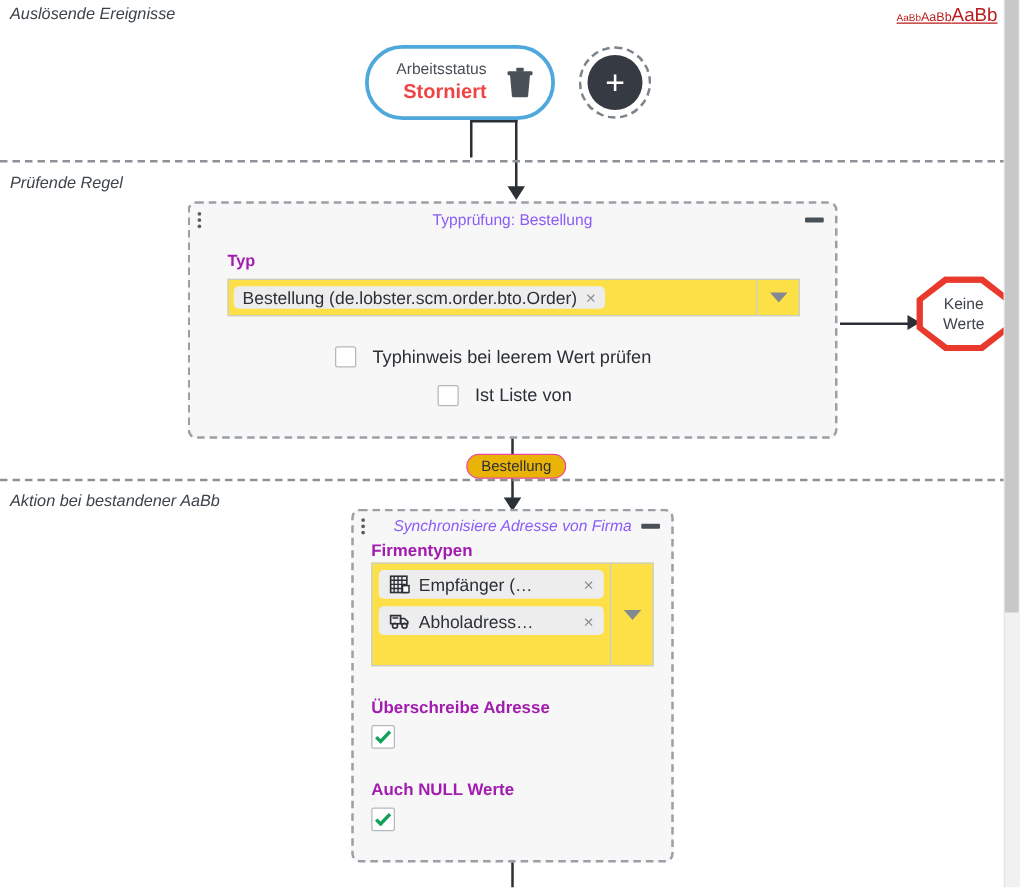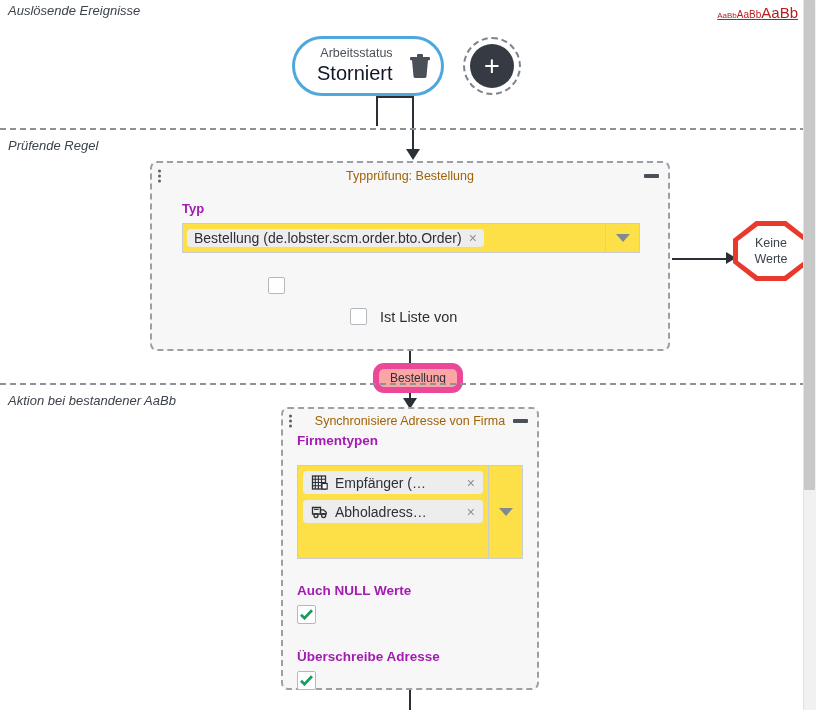--- a/index.html
+++ b/index.html
@@ -39,42 +39,42 @@
     border-top: 11px solid #2b2f36;
   }
   .arrowhead-r {
     position: absolute; width: 0; height: 0;
     border-top: 6px solid transparent;
     border-bottom: 6px solid transparent;
     border-left: 10px solid #2b2f36;
   }
   .conn-badge {
     position: absolute;
-    background: #fca5a5;
-    border: 6px solid #ec4899;
+    background: #eab308;
+    border: 1px solid #ec4899;
     border-radius: 11px;
     padding: 2px 11px;
     font-size: 12px;
     color: #2b2f36;
     white-space: nowrap;
   }
 
   
   .trigger-pill {
     position: absolute;
     border: 3px solid #4fa8dc;
     border-radius: 34px;
     background: #fff;
     display: flex; align-items: center;
     padding: 0 16px 0 22px;
     gap: 16px;
   }
   .trigger-text { display: flex; flex-direction: column; line-height: 1.25; align-items: flex-end; }
   .trigger-caption { font-size: 12.5px; color: #4a5058; }
-  .trigger-value { font-size: 20px; font-weight: normal; color: #0f172a; }
+  .trigger-value { font-size: 16px; font-weight: bold; color: #ef4444; }
   .trash-icon { width: 22px; height: 24px; flex: 0 0 auto; }
 
   
   .add-node {
     position: absolute;
     width: 58px; height: 58px;
     border-radius: 50%;
     border: 2px dashed #7d838b;
     display: flex; align-items: center; justify-content: center;
     background: #fff;
@@ -90,21 +90,21 @@
   .panel {
     position: absolute;
     border: 2px dashed #9aa0a6;
     border-radius: 7px;
     background: #f7f7f7;
   }
   .panel-head {
     position: relative; height: 26px;
     display: flex; align-items: center; justify-content: center;
   }
-  .panel-title { font-size: 12.5px; color: #a16207; white-space: nowrap; }
+  .panel-title { font-size: 12.5px; color: #8b5cf6; white-space: nowrap; }
   .drag-dots {
     position: absolute; left: 6px; top: 50%; transform: translateY(-50%);
     display: flex; flex-direction: column; gap: 2px;
   }
   .drag-dots i { display: block; width: 3px; height: 3px; border-radius: 50%; background: #5a5f66; }
   .minimize {
     position: absolute; right: 9px; top: 50%; transform: translateY(-50%);
     width: 15px; height: 4px; background: #4a5058; border-radius: 1px;
   }
 
@@ -219,20 +219,21 @@
             <span class="chip-x">×</span>
           </span>
         </div>
         <div class="msel-arrow">
           <span class="caret"></span>
         </div>
       </div>
 
       <div class="cbrow" style="margin-top:24px; padding-left:86px;">
         <span class="cbox"></span>
+        <span class="cb-label">Typhinweis bei leerem Wert prüfen</span>
       </div>
       <div class="cbrow" style="margin-top:14px; padding-left:168px;">
         <span class="cbox"></span>
         <span class="cb-label">Ist Liste von</span>
       </div>
     </div>
   </div>
 
   <div class="conn conn-h" style="left:672px; top:258px; width:58px;"></div>
   <div class="arrowhead-r" style="left:726px; top:252px;"></div>
@@ -247,34 +248,34 @@
   </div>
 
   <div class="conn conn-v" style="left:409px; top:351px; height:58px;"></div>
   <div class="conn-badge" style="left:373px; top:363px;">Bestellung</div>
   <div class="arrowhead" style="left:403px; top:398px;"></div>
 
   <div class="divider" style="top:383px;"></div>
   <div class="section-label" style="left:8px; top:393px;">Aktion bei bestandener AaBb</div>
 
   <div class="panel" style="left:281px; top:407px; width:258px; height:283px;">
-    <div class="panel-head" style="height:24px;">
+    <div class="panel-head" style="height:24px;font-style:italic;">
       <span class="drag-dots">
           <i></i>
           <i></i>
           <i></i>
         </span>
       <span class="panel-title">Synchronisiere Adresse von Firma</span>
       <span class="minimize"></span>
     </div>
 
     <div style="padding:0 14px;">
       <div class="field-label green-big">Firmentypen</div>
 
-      <div class="msel" style="margin-top:17px; height:94px;">
+      <div class="msel" style="margin-top:2px; height:83px;">
         <div class="msel-body">
 
           <span class="chip">
             <span class="chip-ico">
               <svg viewBox="0 0 17 17" width="17" height="17">
                 <rect x="1.5" y="2" width="13" height="13" fill="none" stroke="#2b2f36" stroke-width="1.3"></rect>
                 <path d="M4.3 2 V15 M7.4 2 V15 M10.5 2 V15 M1.5 5.2 H14.5 M1.5 8.5 H14.5 M1.5 11.8 H14.5" stroke="#2b2f36" stroke-width="1.1"></path>
                 <rect x="11" y="9.5" width="5.2" height="5.5" fill="#fff" stroke="#2b2f36" stroke-width="1.2"></rect>
               </svg>
             </span>
@@ -294,37 +295,37 @@
             </span>
             <span class="chip-label">Abholadress…</span>
             <span class="chip-x">×</span>
           </span>
         </div>
         <div class="msel-arrow">
           <span class="caret"></span>
         </div>
       </div>
 
+      <div style="margin-top:25px;">
+        <div class="field-label green-big">Überschreibe Adresse</div>
+        <span class="cbox cbox-lg checked" style="display:inline-flex; margin-top:7px;">
+          <svg viewBox="0 0 14 12" width="13" height="11">
+            <path d="M1 6.2 L4.8 10 L13 1.4" fill="none" stroke="#13a05a" stroke-width="3"></path>
+          </svg>
+        </span>
+      </div>
+
       <div style="margin-top:24px;">
         <div class="field-label green-big">Auch NULL Werte</div>
         <span class="cbox cbox-lg checked" style="display:inline-flex; margin-top:7px;">
           <svg viewBox="0 0 14 12" width="13" height="11">
             <path d="M1 6.2 L4.8 10 L13 1.4" fill="none" stroke="#13a05a" stroke-width="3"></path>
           </svg>
         </span>
       </div>
-
-      <div style="margin-top:25px;">
-        <div class="field-label green-big">Überschreibe Adresse</div>
-        <span class="cbox cbox-lg checked" style="display:inline-flex; margin-top:7px;">
-          <svg viewBox="0 0 14 12" width="13" height="11">
-            <path d="M1 6.2 L4.8 10 L13 1.4" fill="none" stroke="#13a05a" stroke-width="3"></path>
-          </svg>
-        </span>
-      </div>
     </div>
   </div>
 
   <div class="conn conn-v" style="left:409px; top:690px; height:20px;"></div>
 
   <div class="sb-track">
     <div class="sb-thumb" style="top:0; height:490px;"></div>
   </div>
 
 </div>

